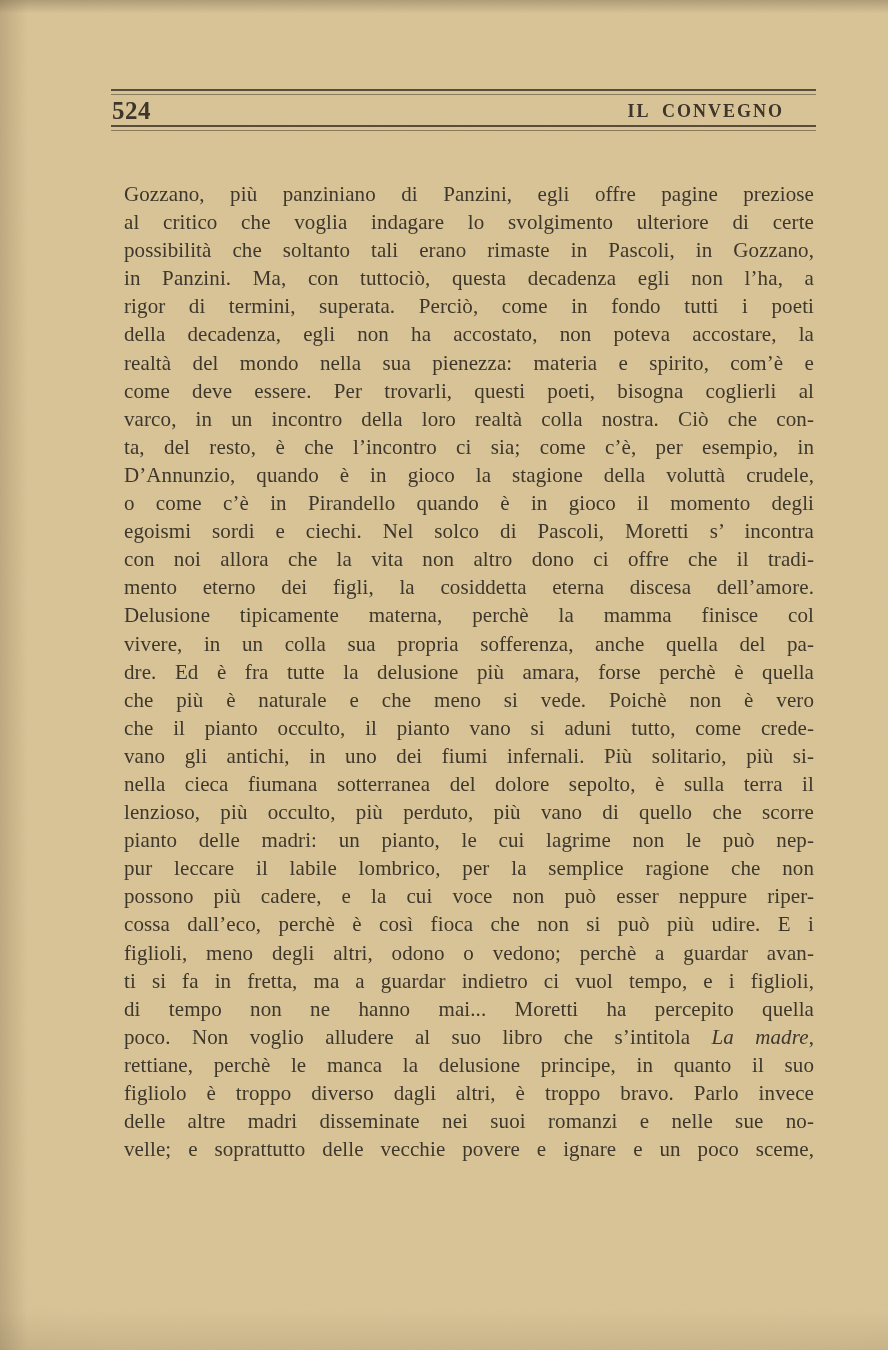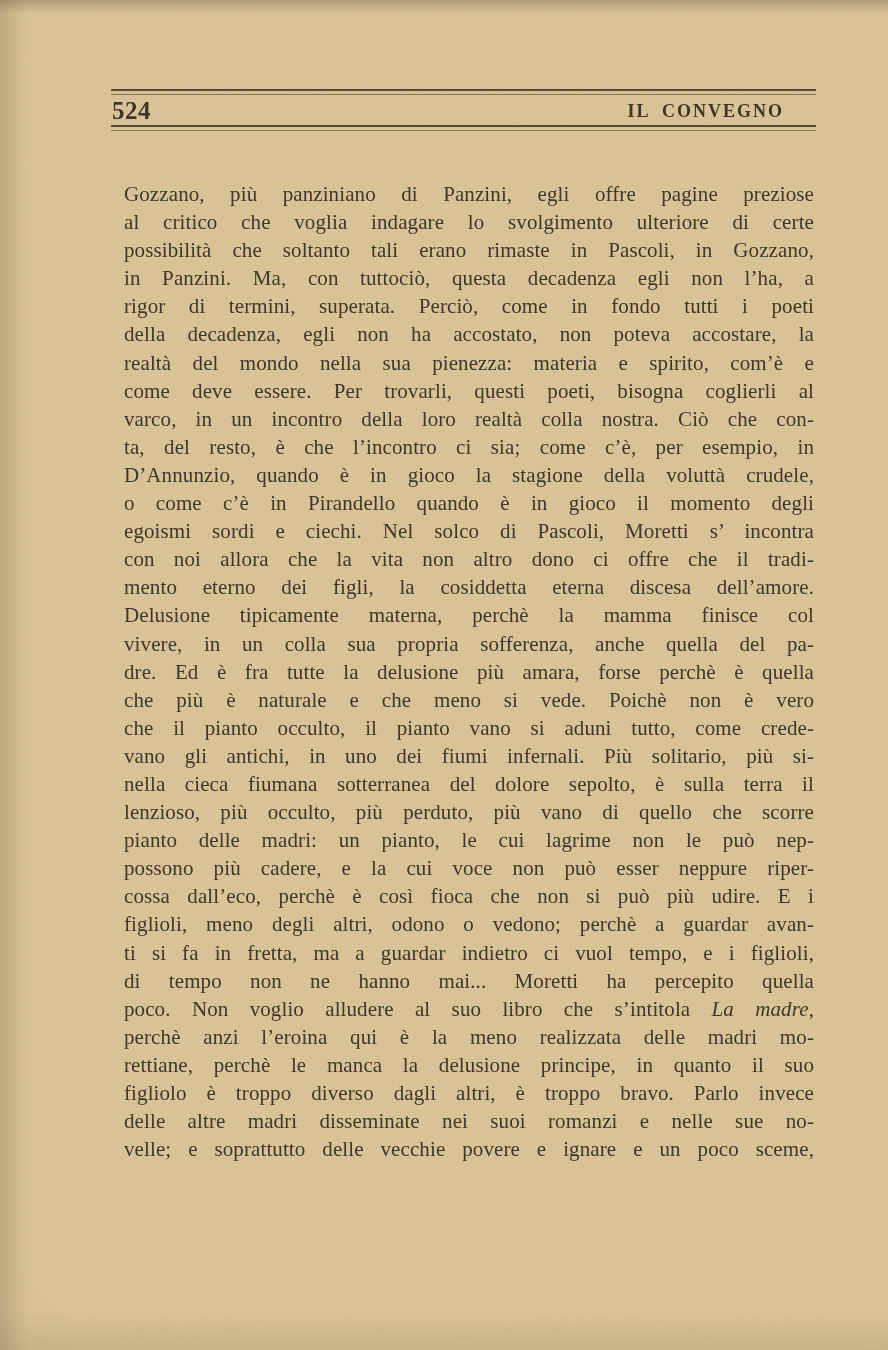--- a/index.html
+++ b/index.html
@@ -121,26 +121,26 @@
     <div class="line">mento eterno dei figli, la cosiddetta eterna discesa dell’amore.</div>
     <div class="line">Delusione tipicamente materna, perchè la mamma finisce col</div>
     <div class="line">vivere, in un colla sua propria sofferenza, anche quella del pa-</div>
     <div class="line">dre. Ed è fra tutte la delusione più amara, forse perchè è quella</div>
     <div class="line">che più è naturale e che meno si vede. Poichè non è vero</div>
     <div class="line">che il pianto occulto, il pianto vano si aduni tutto, come crede-</div>
     <div class="line">vano gli antichi, in uno dei fiumi infernali. Più solitario, più si-</div>
     <div class="line">nella cieca fiumana sotterranea del dolore sepolto, è sulla terra il</div>
     <div class="line">lenzioso, più occulto, più perduto, più vano di quello che scorre</div>
     <div class="line">pianto delle madri: un pianto, le cui lagrime non le può nep-</div>
+    <div class="line">pur leccare il labile lombrico, per la semplice ragione che non</div>
     <div class="line">possono più cadere, e la cui voce non può esser neppure riper-</div>
     <div class="line">cossa dall’eco, perchè è così fioca che non si può più udire. E i</div>
     <div class="line">figlioli, meno degli altri, odono o vedono; perchè a guardar avan-</div>
     <div class="line">ti si fa in fretta, ma a guardar indietro ci vuol tempo, e i figlioli,</div>
     <div class="line">di tempo non ne hanno mai... Moretti ha percepito quella</div>
     <div class="line"><span>poco. Non voglio alludere al suo libro che s’intitola </span><em>La madre</em><span>,</span></div>
-    <div class="line">perchè anzi l’eroina qui è la meno realizzata delle madri mo-</div>
     <div class="line">rettiane, perchè le manca la delusione principe, in quanto il suo</div>
     <div class="line">figliolo è troppo diverso dagli altri, è troppo bravo. Parlo invece</div>
     <div class="line">delle altre madri disseminate nei suoi romanzi e nelle sue no-</div>
     <div class="line">velle; e soprattutto delle vecchie povere e ignare e un poco sceme,</div>
   </div>
 
 </div>
 
 </body></html>

